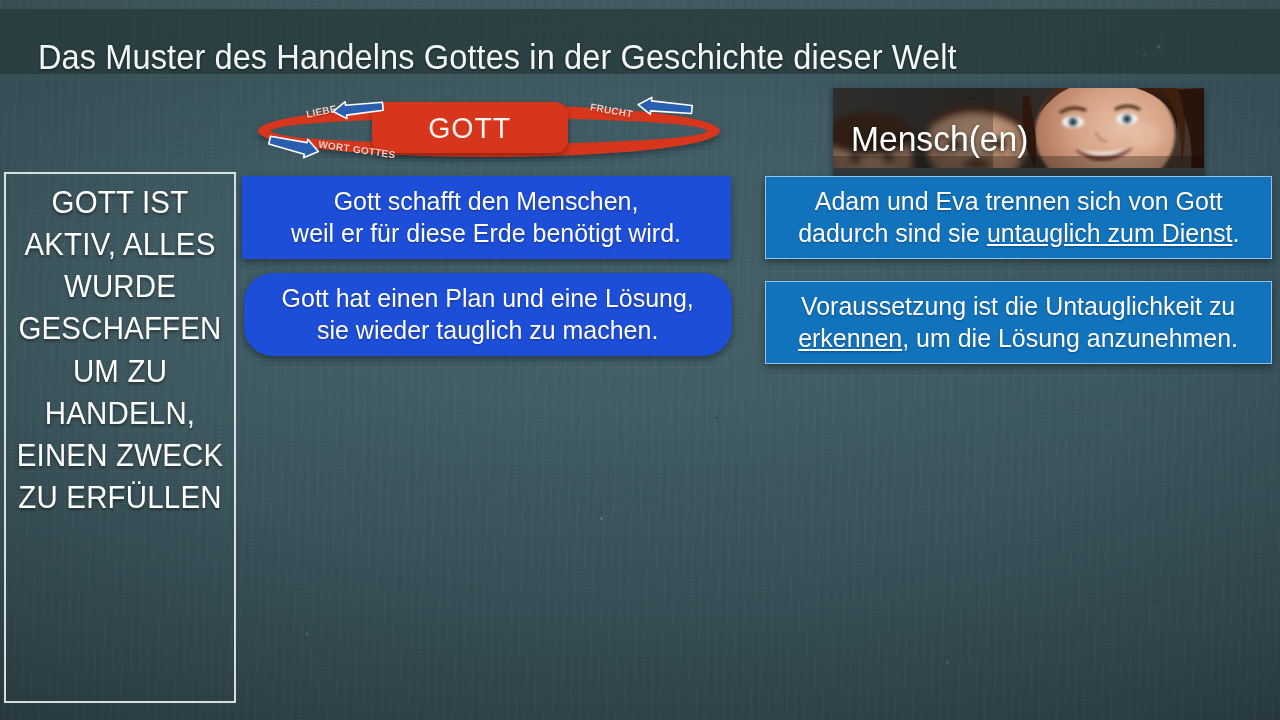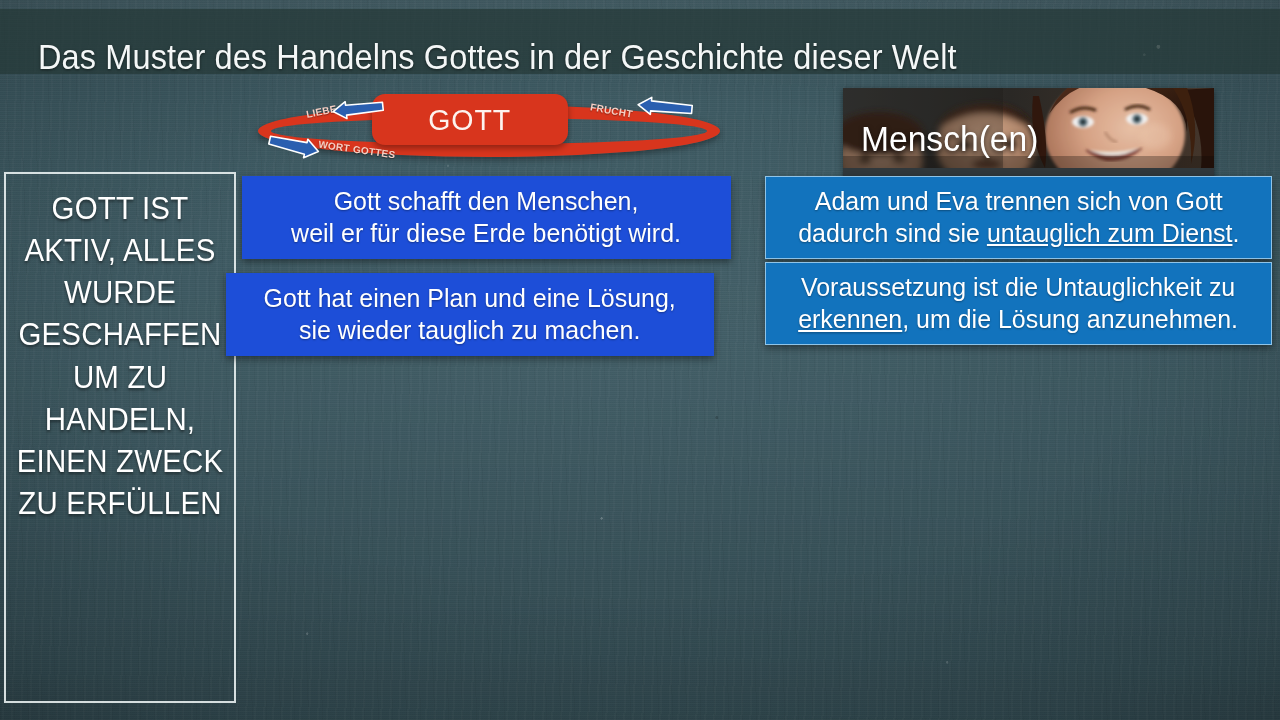--- a/index.html
+++ b/index.html
@@ -108,21 +108,21 @@
     position: absolute;
     left: 6px; top: 19px;
     width: 462px; height: 52px;
     border: 13px solid #d8351d;
     border-radius: 50%;
     box-sizing: border-box;
     box-shadow: 0 3px 6px rgba(0,0,0,.35);
   }
   #gott-box {
     position: absolute;
-    left: 120px; top: 8px;
+    left: 120px; top: 16px;
     width: 196px; height: 51px;
     background: #d8351d;
     border-radius: 13px;
     display: flex;
     align-items: center;
     justify-content: center;
     box-shadow: 0 3px 6px rgba(0,0,0,.35);
   }
   #gott-label {
     color: #fdf3ef;
@@ -152,21 +152,21 @@
   
   #left-panel {
     position: absolute;
     left: 4px; top: 172px;
     width: 232px; height: 531px;
     border: 2px solid rgba(245,250,250,.85);
     box-sizing: border-box;
     display: flex;
     align-items: flex-start;
     justify-content: center;
-    padding-top: 14px;
+    padding-top: 8px;
   }
   #left-panel-text {
     color: #ffffff;
     font-size: 31px;
     line-height: 1.36;
     text-align: center;
     letter-spacing: .2px;
     text-shadow: 0 2px 3px rgba(0,0,0,.45);
     transform: scaleX(.95);
     width: 100%;
@@ -187,35 +187,34 @@
     font-size: 26px;
     line-height: 1.20;
     text-shadow: 0 1px 2px rgba(0,0,0,.35);
     transform: scaleX(.96);
     padding: 0 6px;
   }
   .green { background: #1d4ed8; }
   .blue  { background: #1273bd; border: 1px solid #8fc4e8; }
 
   #green-1 { left: 242px; top: 176px;  width: 489px; height: 83px; }
-  #green-2 { left: 226px; top: 273px;  width: 488px; height: 83px; }
+  #green-2 { left: 244px; top: 273px;  width: 488px; height: 83px; border-radius: 29px; }
   #blue-1  { left: 765px; top: 176px;  width: 507px; height: 83px; }
-  #blue-2  { left: 765px; top: 262px;  width: 507px; height: 83px; }
+  #blue-2  { left: 765px; top: 281px;  width: 507px; height: 83px; }
 
   .u { text-decoration: underline; text-underline-offset: 2px; }
 
   
   #photo-banner {
     position: absolute;
     left: 833px; top: 88px;
     width: 371px; height: 100px;
     overflow: hidden;
     box-shadow: 0 2px 6px rgba(0,0,0,.45);
     background: #30383c;
-    margin-left: 10px;
   }
   #photo-art { position: absolute; inset: 0; }
   #photo-label {
     position: absolute;
     left: 18px; top: 50%;
     transform: translateY(-50%) scaleX(.96);
     transform-origin: left center;
     color: #ffffff;
     font-size: 35px;
     line-height: 1;

